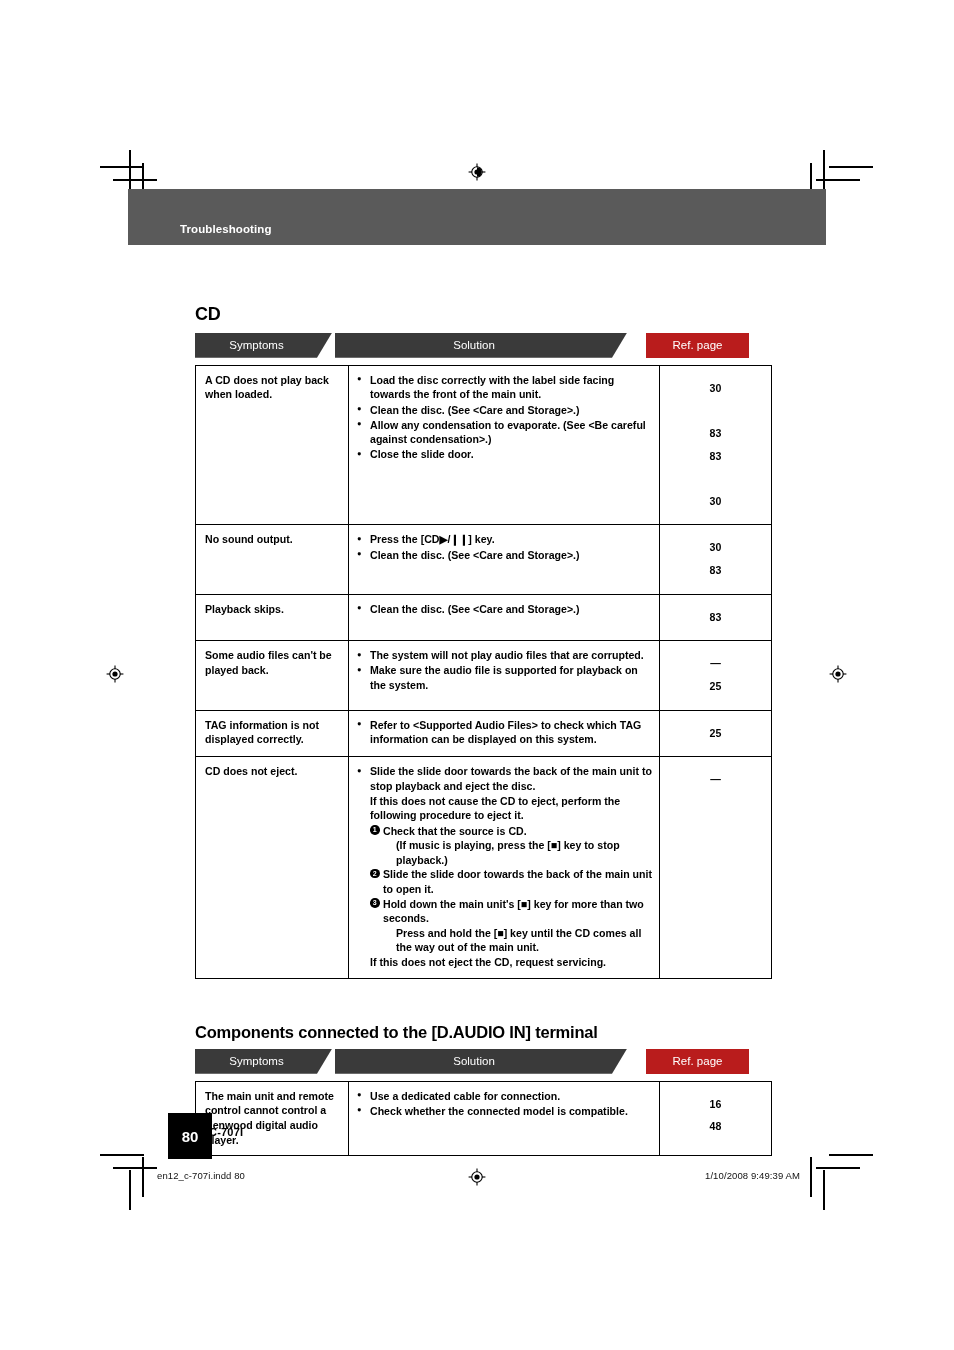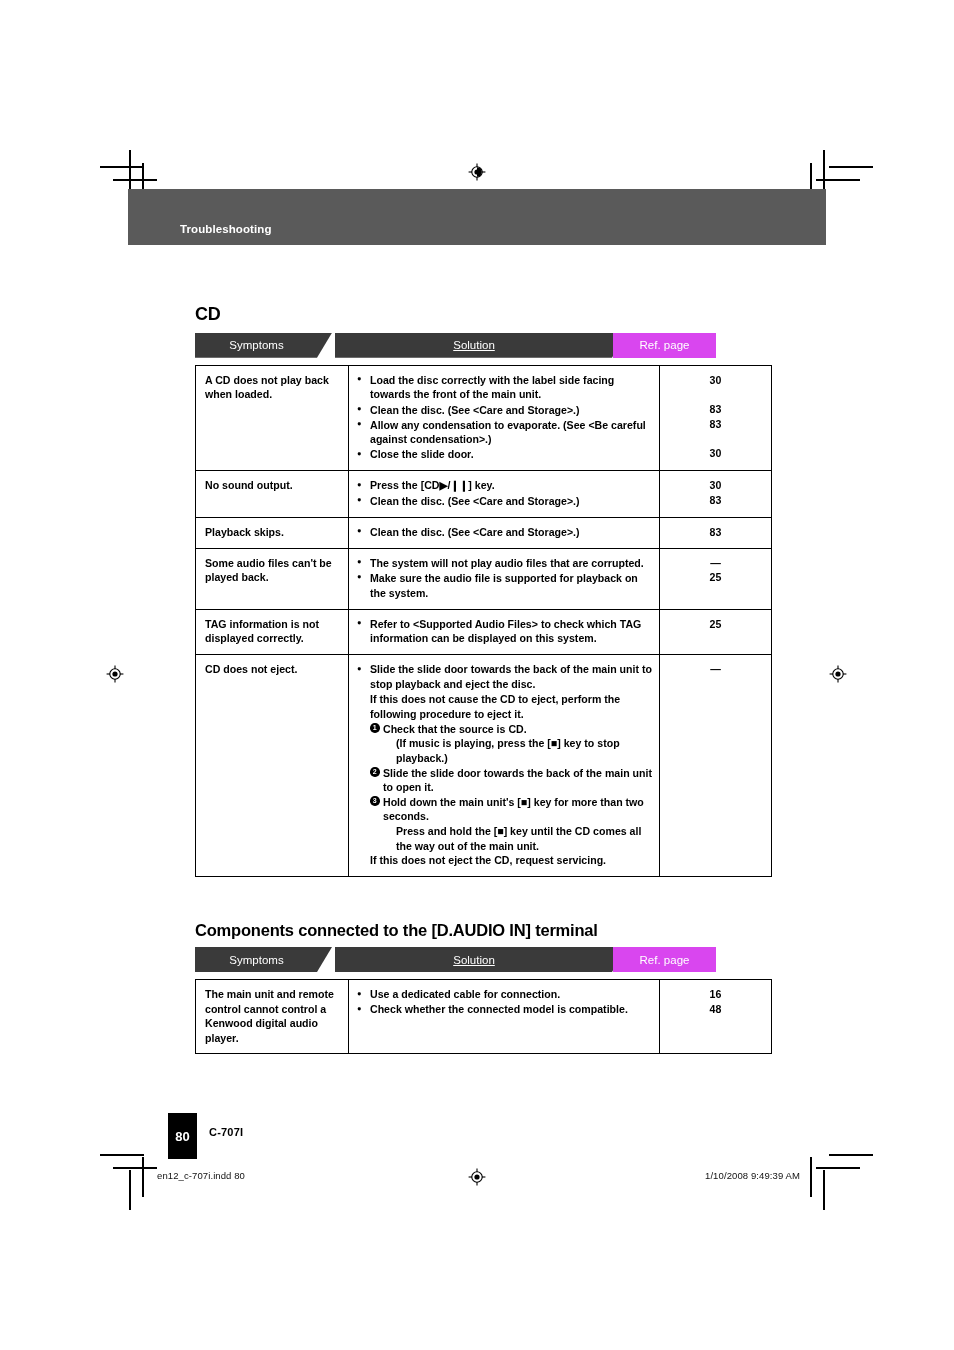--- a/index.html
+++ b/index.html
@@ -91,26 +91,25 @@
     clip-path: polygon(0 0, 100% 0, calc(100% - 15px) 100%, 0 100%);
     padding-right: 14px;
   }
   .thead .cell-solution {
     left: 140px;
     width: 292px;
     background: #3a3a3a;
     -webkit-clip-path: polygon(0 0, 100% 0, calc(100% - 15px) 100%, 0 100%);
     clip-path: polygon(0 0, 100% 0, calc(100% - 15px) 100%, 0 100%);
     padding-right: 14px;
-    text-decoration: underline;
   }
   .thead .cell-ref {
-    left: 418px;
+    left: 451px;
     width: 103px;
-    background: #d946ef;
+    background: #b91c1c;
   }
 
   
   table.tbl {
     width: 536px;
     border-collapse: collapse;
     table-layout: fixed;
     border: 1.6px solid #000;
   }
   table.tbl td {
@@ -169,33 +168,33 @@
     font-size: 7px;
     line-height: 9.5px;
     text-align: center;
     font-weight: bold;
   }
   .step-cont {
     padding-left: 13px;
   }
   .subline { padding-left: 13px; }
 
-  .refline { margin: 0; }
+  .refline { margin: 8px; }
   .refgap { visibility: hidden; }
 
   
   .pagebox {
     position: absolute;
     left: 168px;
     top: 1113px;
-    width: 29px;
+    width: 44px;
     height: 46px;
     background: #000;
     color: #fff;
-    font-size: 13px;
+    font-size: 15px;
     font-weight: bold;
     display: flex;
     align-items: center;
     justify-content: center;
   }
   .model {
     position: absolute;
     left: 209px;
     top: 1126px;
     font-size: 11px;

